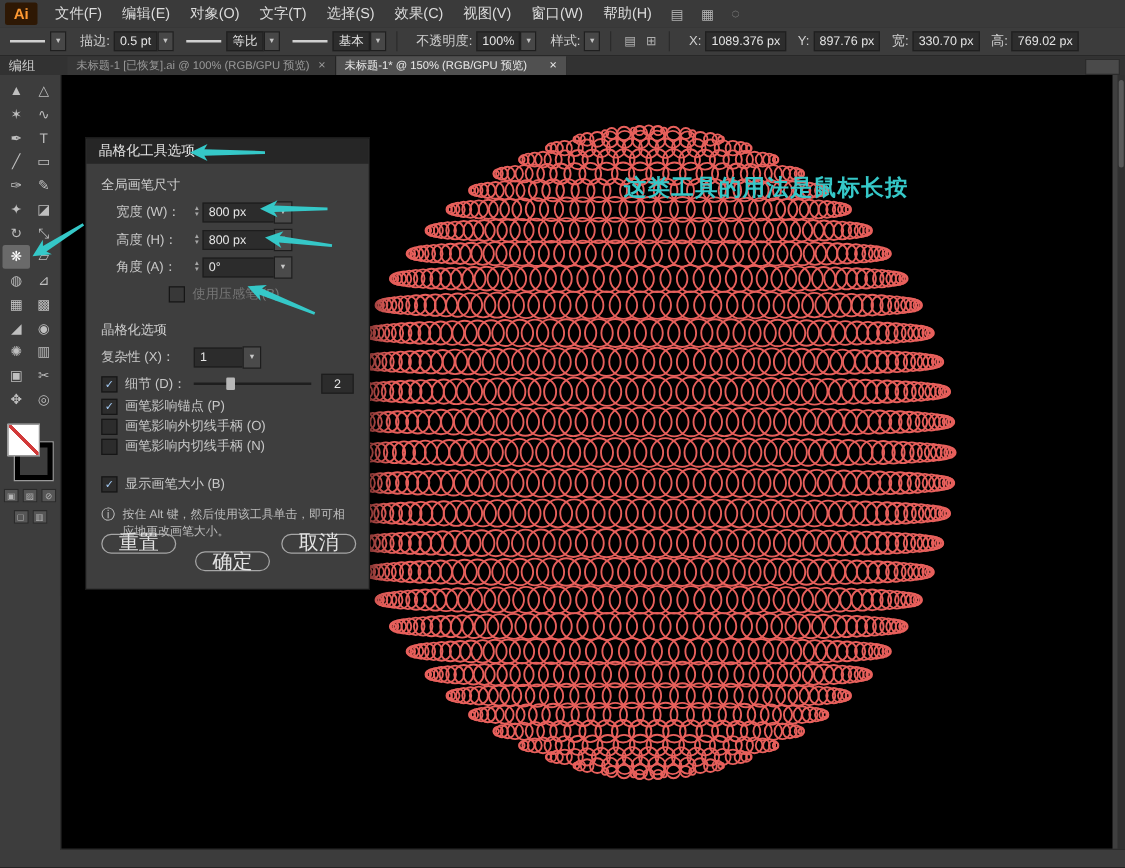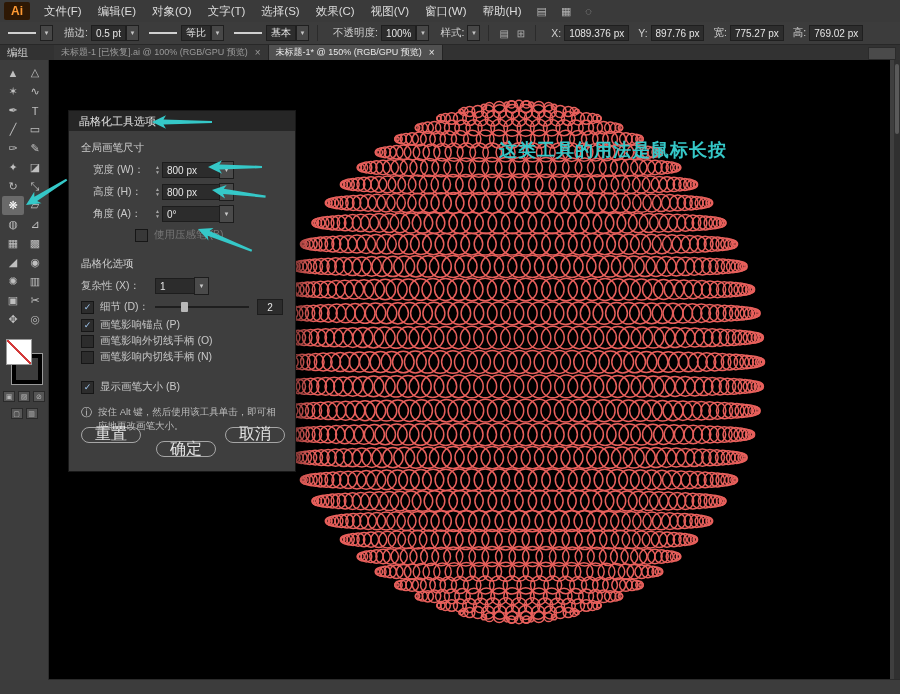--- a/index.html
+++ b/index.html
@@ -17,21 +17,21 @@
   .cb-box{background:#2d2d2d;border:1px solid #1f1f1f;height:14px;display:inline-flex;align-items:center;padding:0 4px;color:#e4e4e4;font-size:10px;}
   .cb-dd{background:#474747;border:1px solid #1f1f1f;height:14px;width:11px;display:inline-flex;align-items:center;justify-content:center;color:#c4c4c4;font-size:6px;margin-right:2px;}
   .cb-line{display:inline-block;width:28px;height:2px;background:#d0d0d0;margin:0 4px 0 8px;}
   .cb-sep{width:1px;height:16px;background:#2b2b2b;margin:0 6px;}
   .cb-ico{color:#b0b0b0;font-size:10px;padding:0 4px;}
 
   
   .tabrow{position:absolute;top:45px;left:0;right:0;height:15px;background:#323232;display:flex;align-items:stretch;z-index:3;}
   .sel-label{width:54px;font-size:10.5px;color:#cccccc;display:flex;align-items:center;padding-left:7px;box-sizing:border-box;}
   .tab{display:flex;align-items:center;padding:0 7px;font-size:9px;color:#9a9a9a;background:#363636;border-right:1px solid #242424;white-space:nowrap;}
-  .tab.active{background:#505050;color:#e9e9e9;}
+  .tab.active{background:#505050;color:#e9e9e9;gap:11px;}
   .tab .close{margin-left:7px;font-size:10px;line-height:10px;}
   .dock-sliver{position:absolute;right:4px;top:2px;width:26px;height:11px;background:#4a4a4a;border:1px solid #2b2b2b;}
 
   
   .toolbar{position:absolute;left:0;top:60px;bottom:14px;width:48px;background:#3d3d3d;border-right:1px solid #2d2d2d;z-index:4;}
   .tool-grid{display:grid;grid-template-columns:22px 22px;justify-content:center;padding-top:3px;}
   .tool{width:22px;height:19px;display:flex;align-items:center;justify-content:center;color:#bfbfbf;font-size:11px;}
   .tool.selected{background:#6a6a6a;color:#ffffff;border-radius:2px;}
   .swatches{position:relative;width:38px;height:46px;margin:10px auto 0;}
   .stroke-sq{position:absolute;right:1px;bottom:1px;width:22px;height:22px;border:4px solid #000;background:#3d3d3d;box-shadow:0 0 0 1px #9a9a9a;}
@@ -119,21 +119,21 @@
     <span class="cb-dd">▼</span>
     <span class="cb-sep"></span>
     <span class="cb-ico">▤</span>
     <span class="cb-ico">⊞</span>
     <span class="cb-sep"></span>
     <span class="cb-label">X:</span>
     <span class="cb-box">1089.376 px</span>
     <span class="cb-label">Y:</span>
     <span class="cb-box">897.76 px</span>
     <span class="cb-label">宽:</span>
-    <span class="cb-box">775.27 px</span>
+    <span class="cb-box">330.70 px</span>
     <span class="cb-label">高:</span>
     <span class="cb-box">769.02 px</span>
   </div>
 
   <div class="tabrow">
     <span class="sel-label">编组</span>
     <div class="tab">
       <span>未标题-1 [已恢复].ai @ 100% (RGB/GPU 预览)</span>
       <span class="close">×</span>
     </div>

